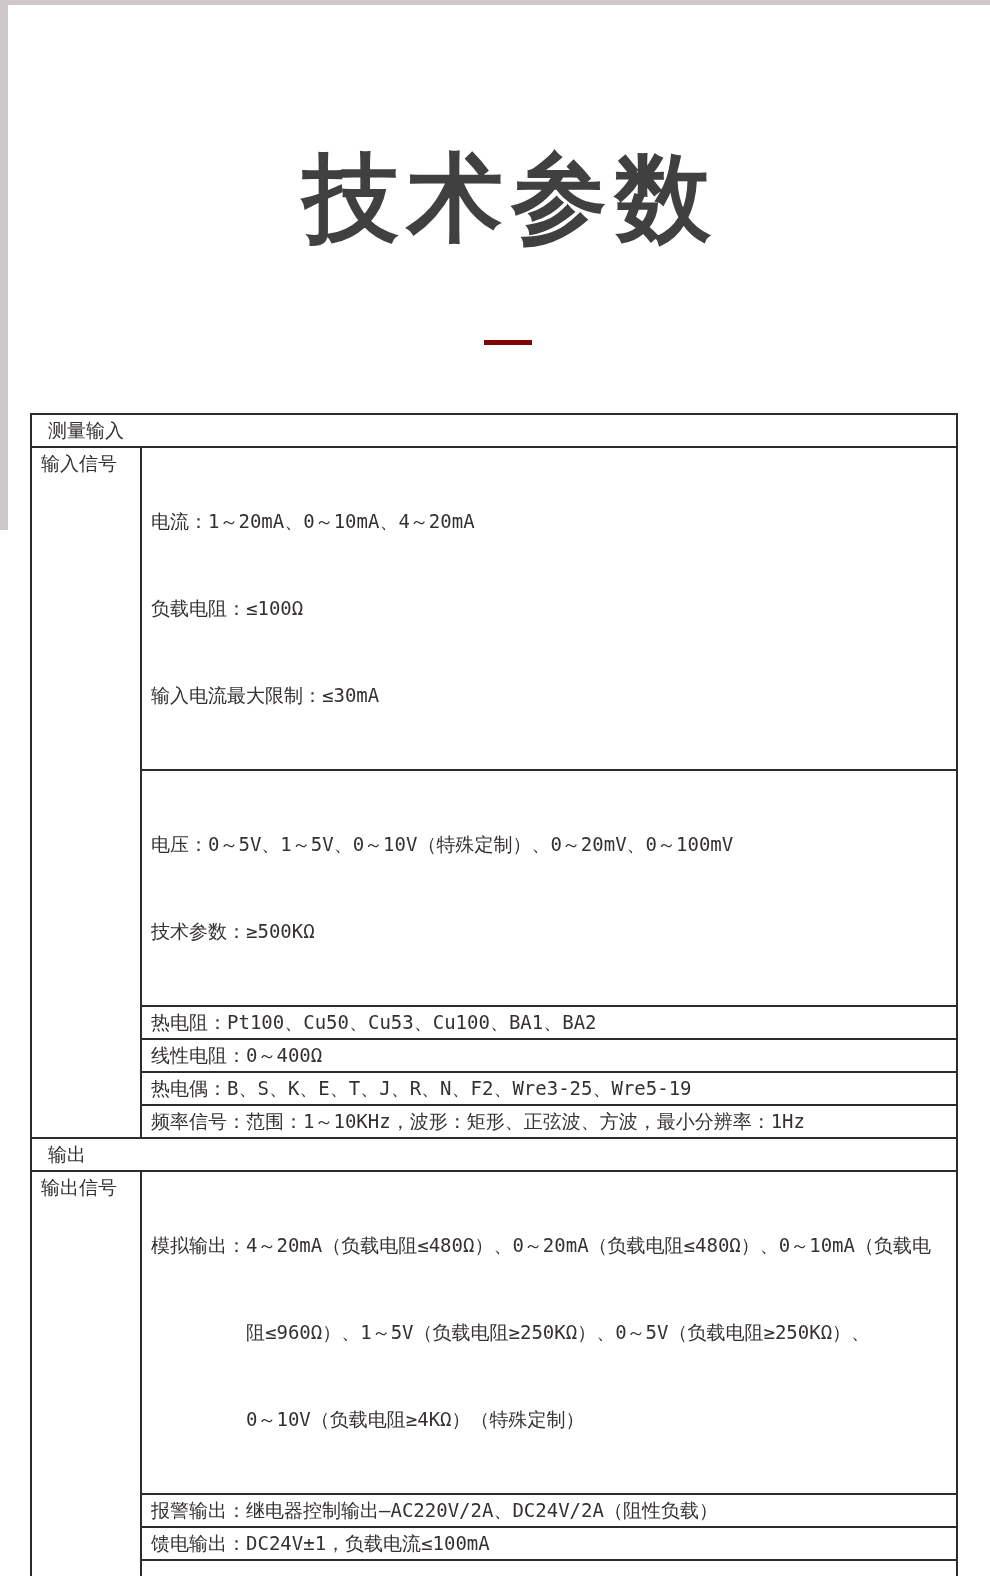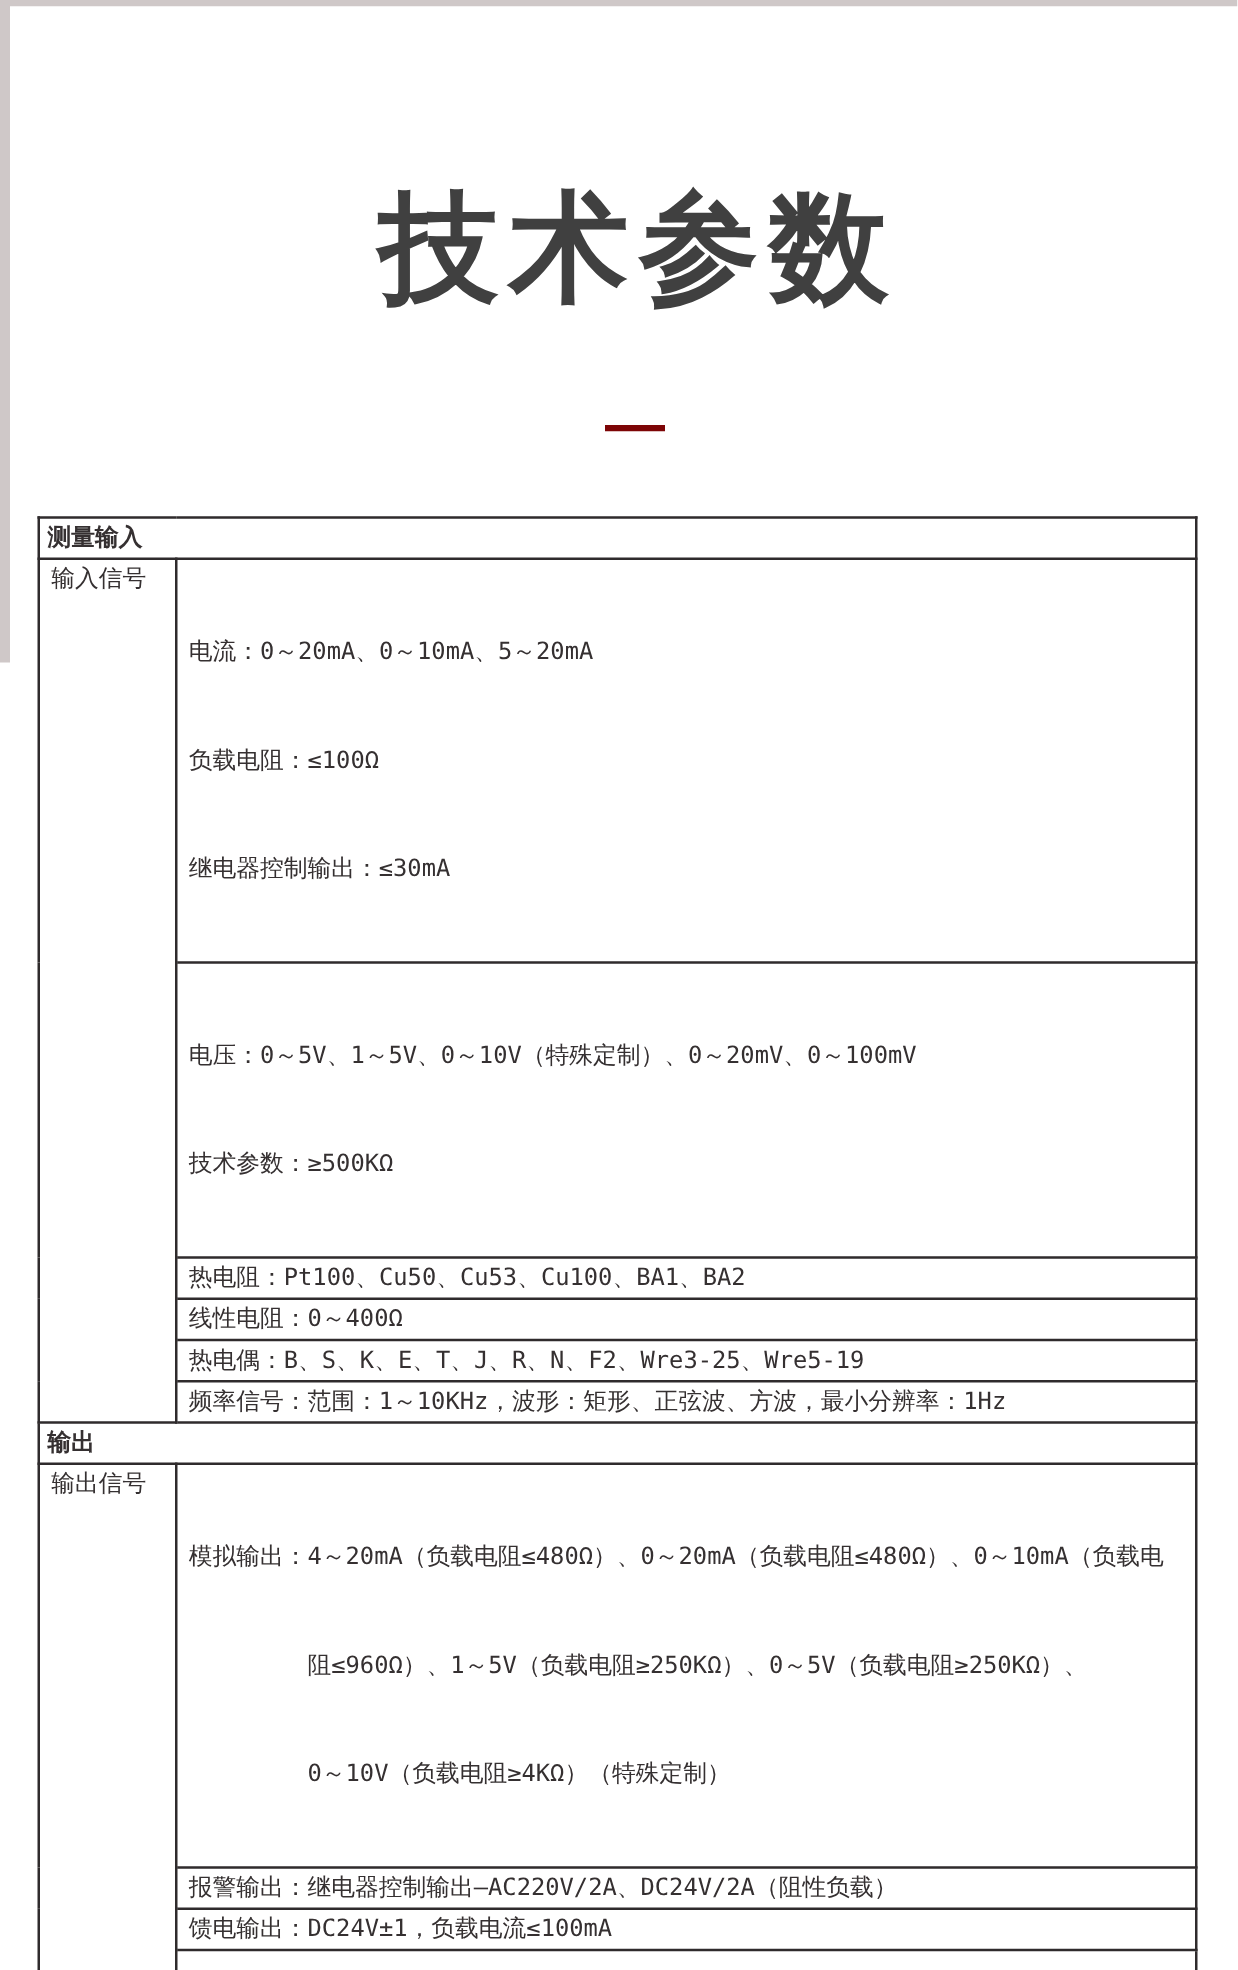--- a/index.html
+++ b/index.html
@@ -22,21 +22,21 @@
     position:absolute;left:30px;top:413px;width:928px;
     border-collapse:collapse;table-layout:fixed;
     font-size:19px;color:#353031;
   }
   table.spec td{
     border:2px solid #2f2b2c;vertical-align:top;
     line-height:29px;overflow:hidden;padding:1px 9px;
   }
   table.spec col.c-label{width:110px;}
   td.lbl{padding:1px 6px;}
-  tr.sec td{padding:1px 6px;font-weight:700;}
+  tr.sec td{padding:1px 16px;font-weight:400;}
   .hang{padding-left:95px;}
   td.val{white-space:pre-wrap;}
 </style>
 </head>
 <body>
 
 <div class="top-strip"></div>
 <div class="left-strip"></div>
 
 <h1 class="page-title">技术参数</h1>
@@ -49,23 +49,23 @@
     </colgroup>
 
   <tbody>
       <tr class="sec" style="height:33px">
     <td colspan="2">测量输入</td>
   </tr>
 
   <tr style="height:90px">
     <td class="lbl" rowspan="6">输入信号</td>
     <td class="val">
-      <div>电流：0～20mA、0～10mA、5～20mA</div>
+      <div>电流：1～20mA、0～10mA、4～20mA</div>
       <div>负载电阻：≤100Ω</div>
-      <div>继电器控制输出：≤30mA</div>
+      <div>输入电流最大限制：≤30mA</div>
     </td>
   </tr>
   <tr style="height:60px">
     <td class="val">
       <div>电压：0～5V、1～5V、0～10V（特殊定制）、0～20mV、0～100mV</div>
       <div>技术参数：≥500KΩ</div>
     </td>
   </tr>
   <tr style="height:30px">
     <td class="val">热电阻：Pt100、Cu50、Cu53、Cu100、BA1、BA2</td>

